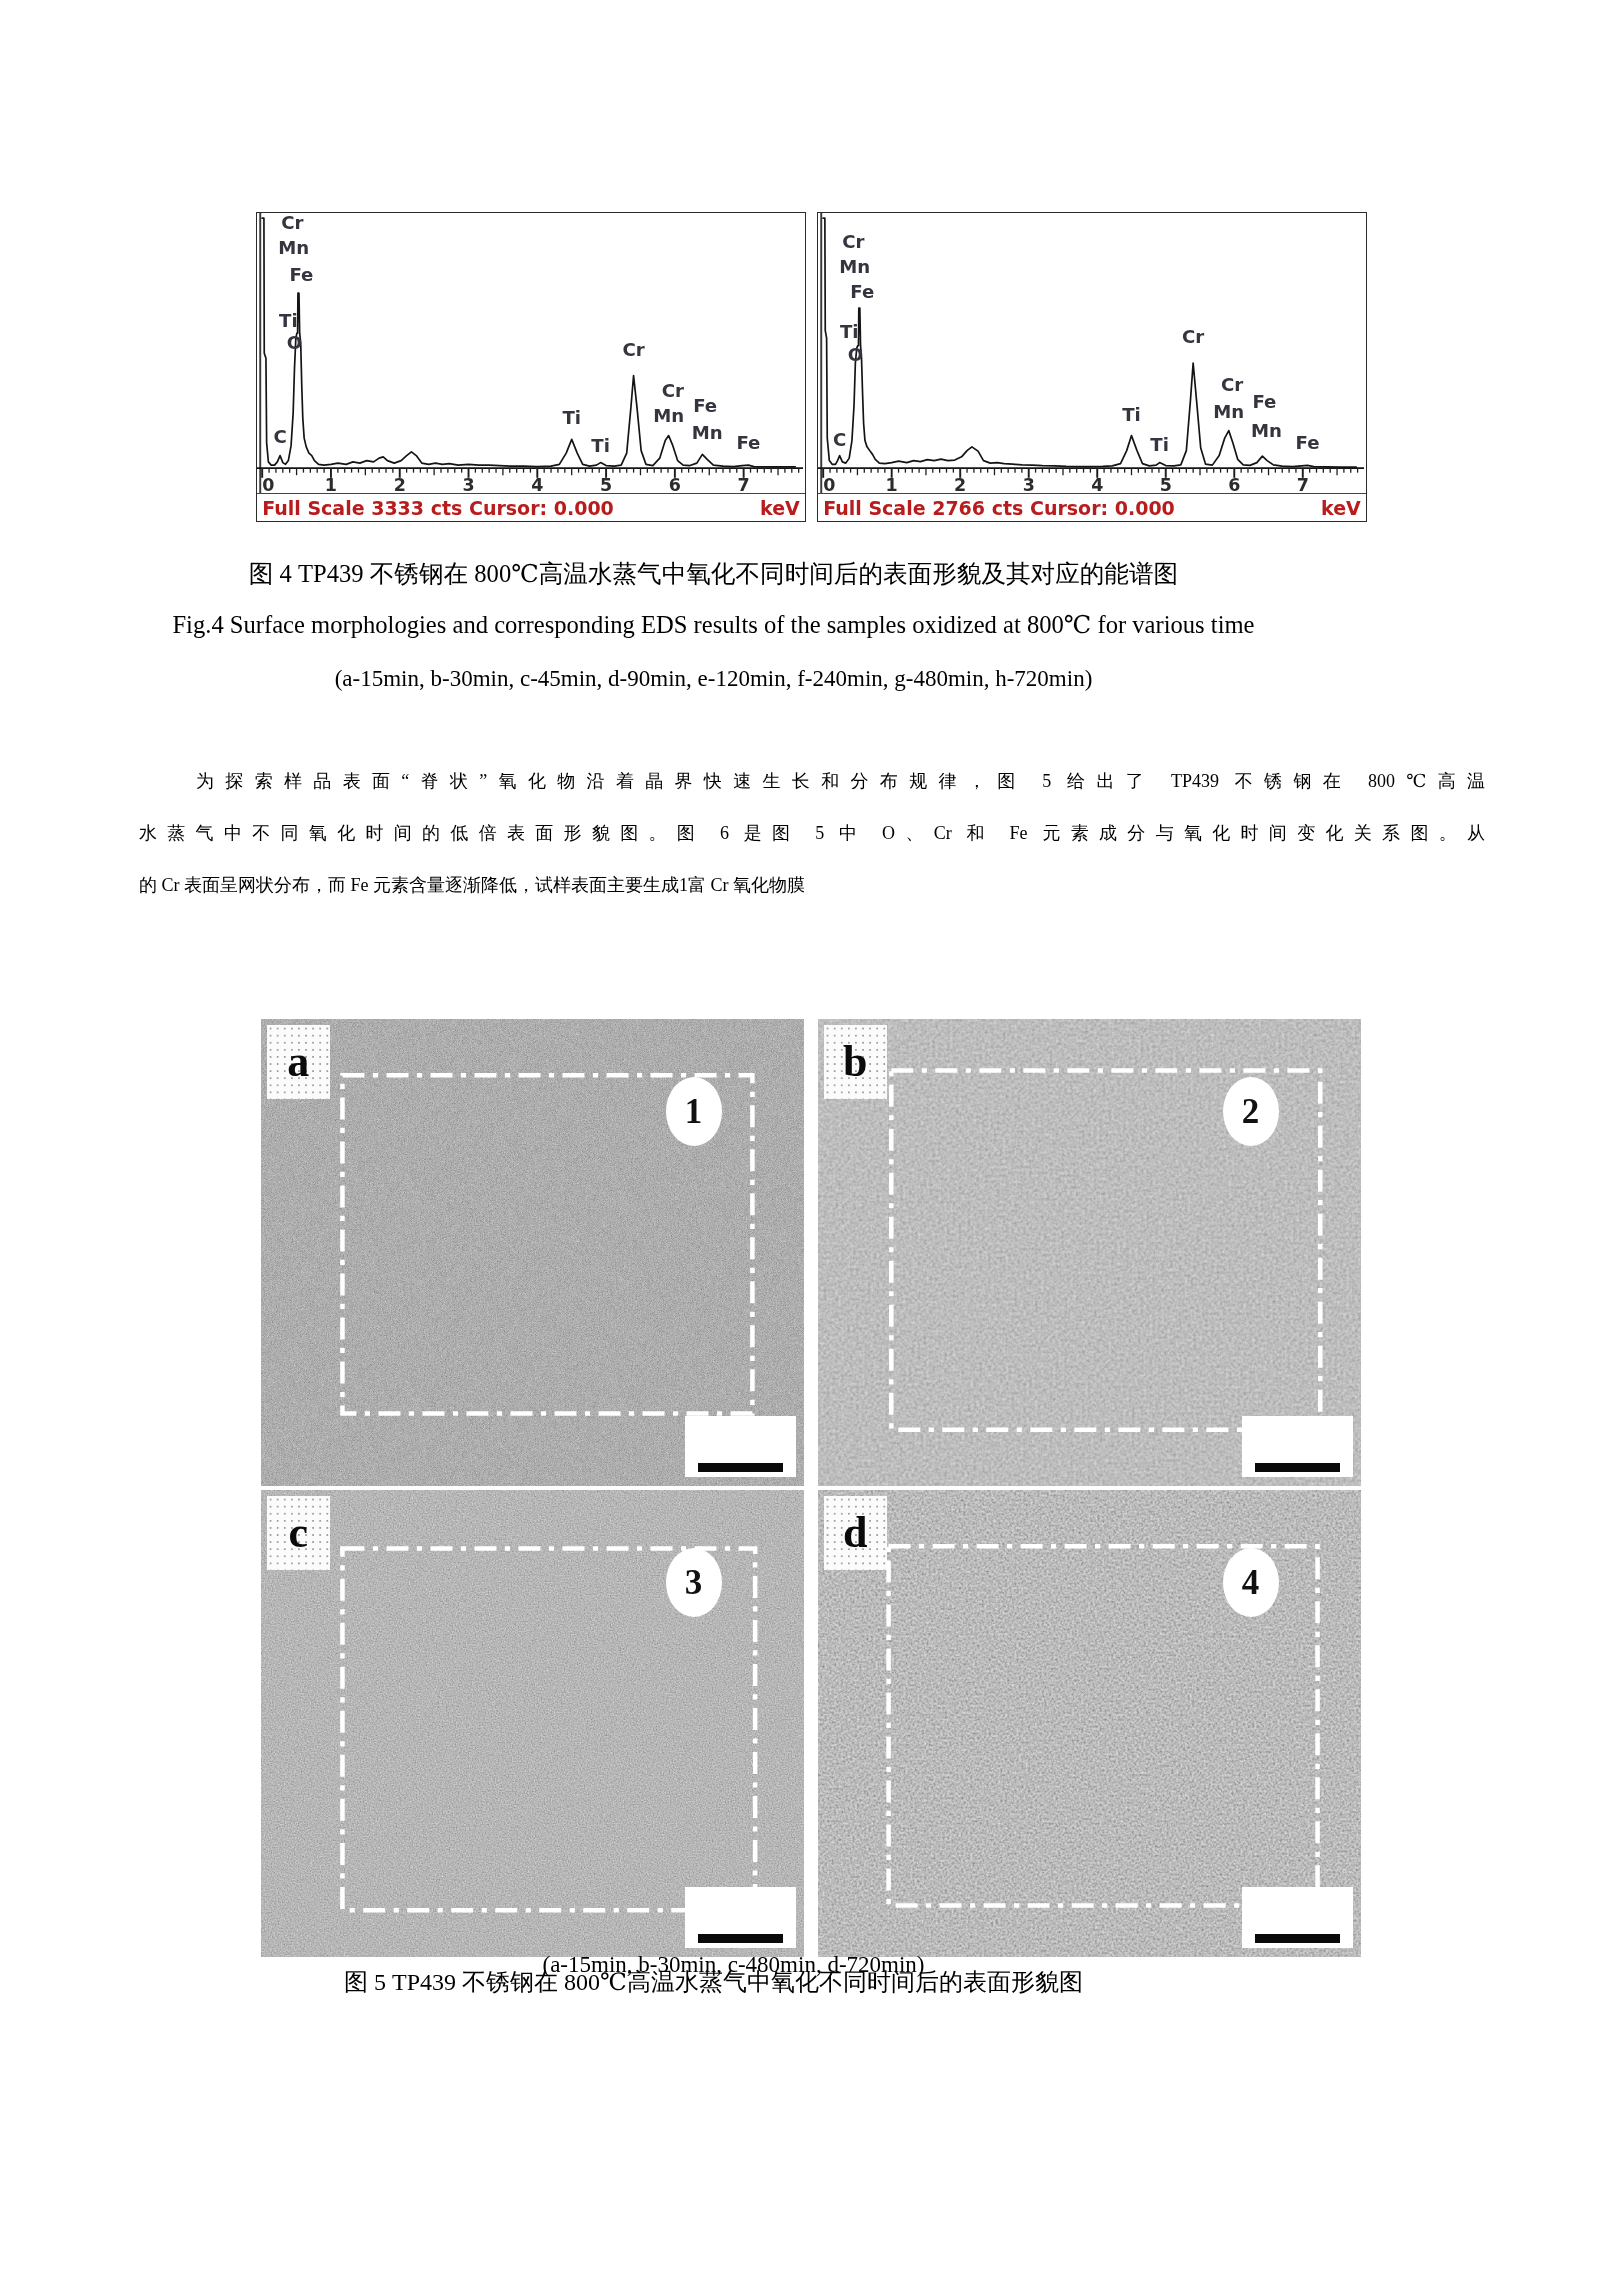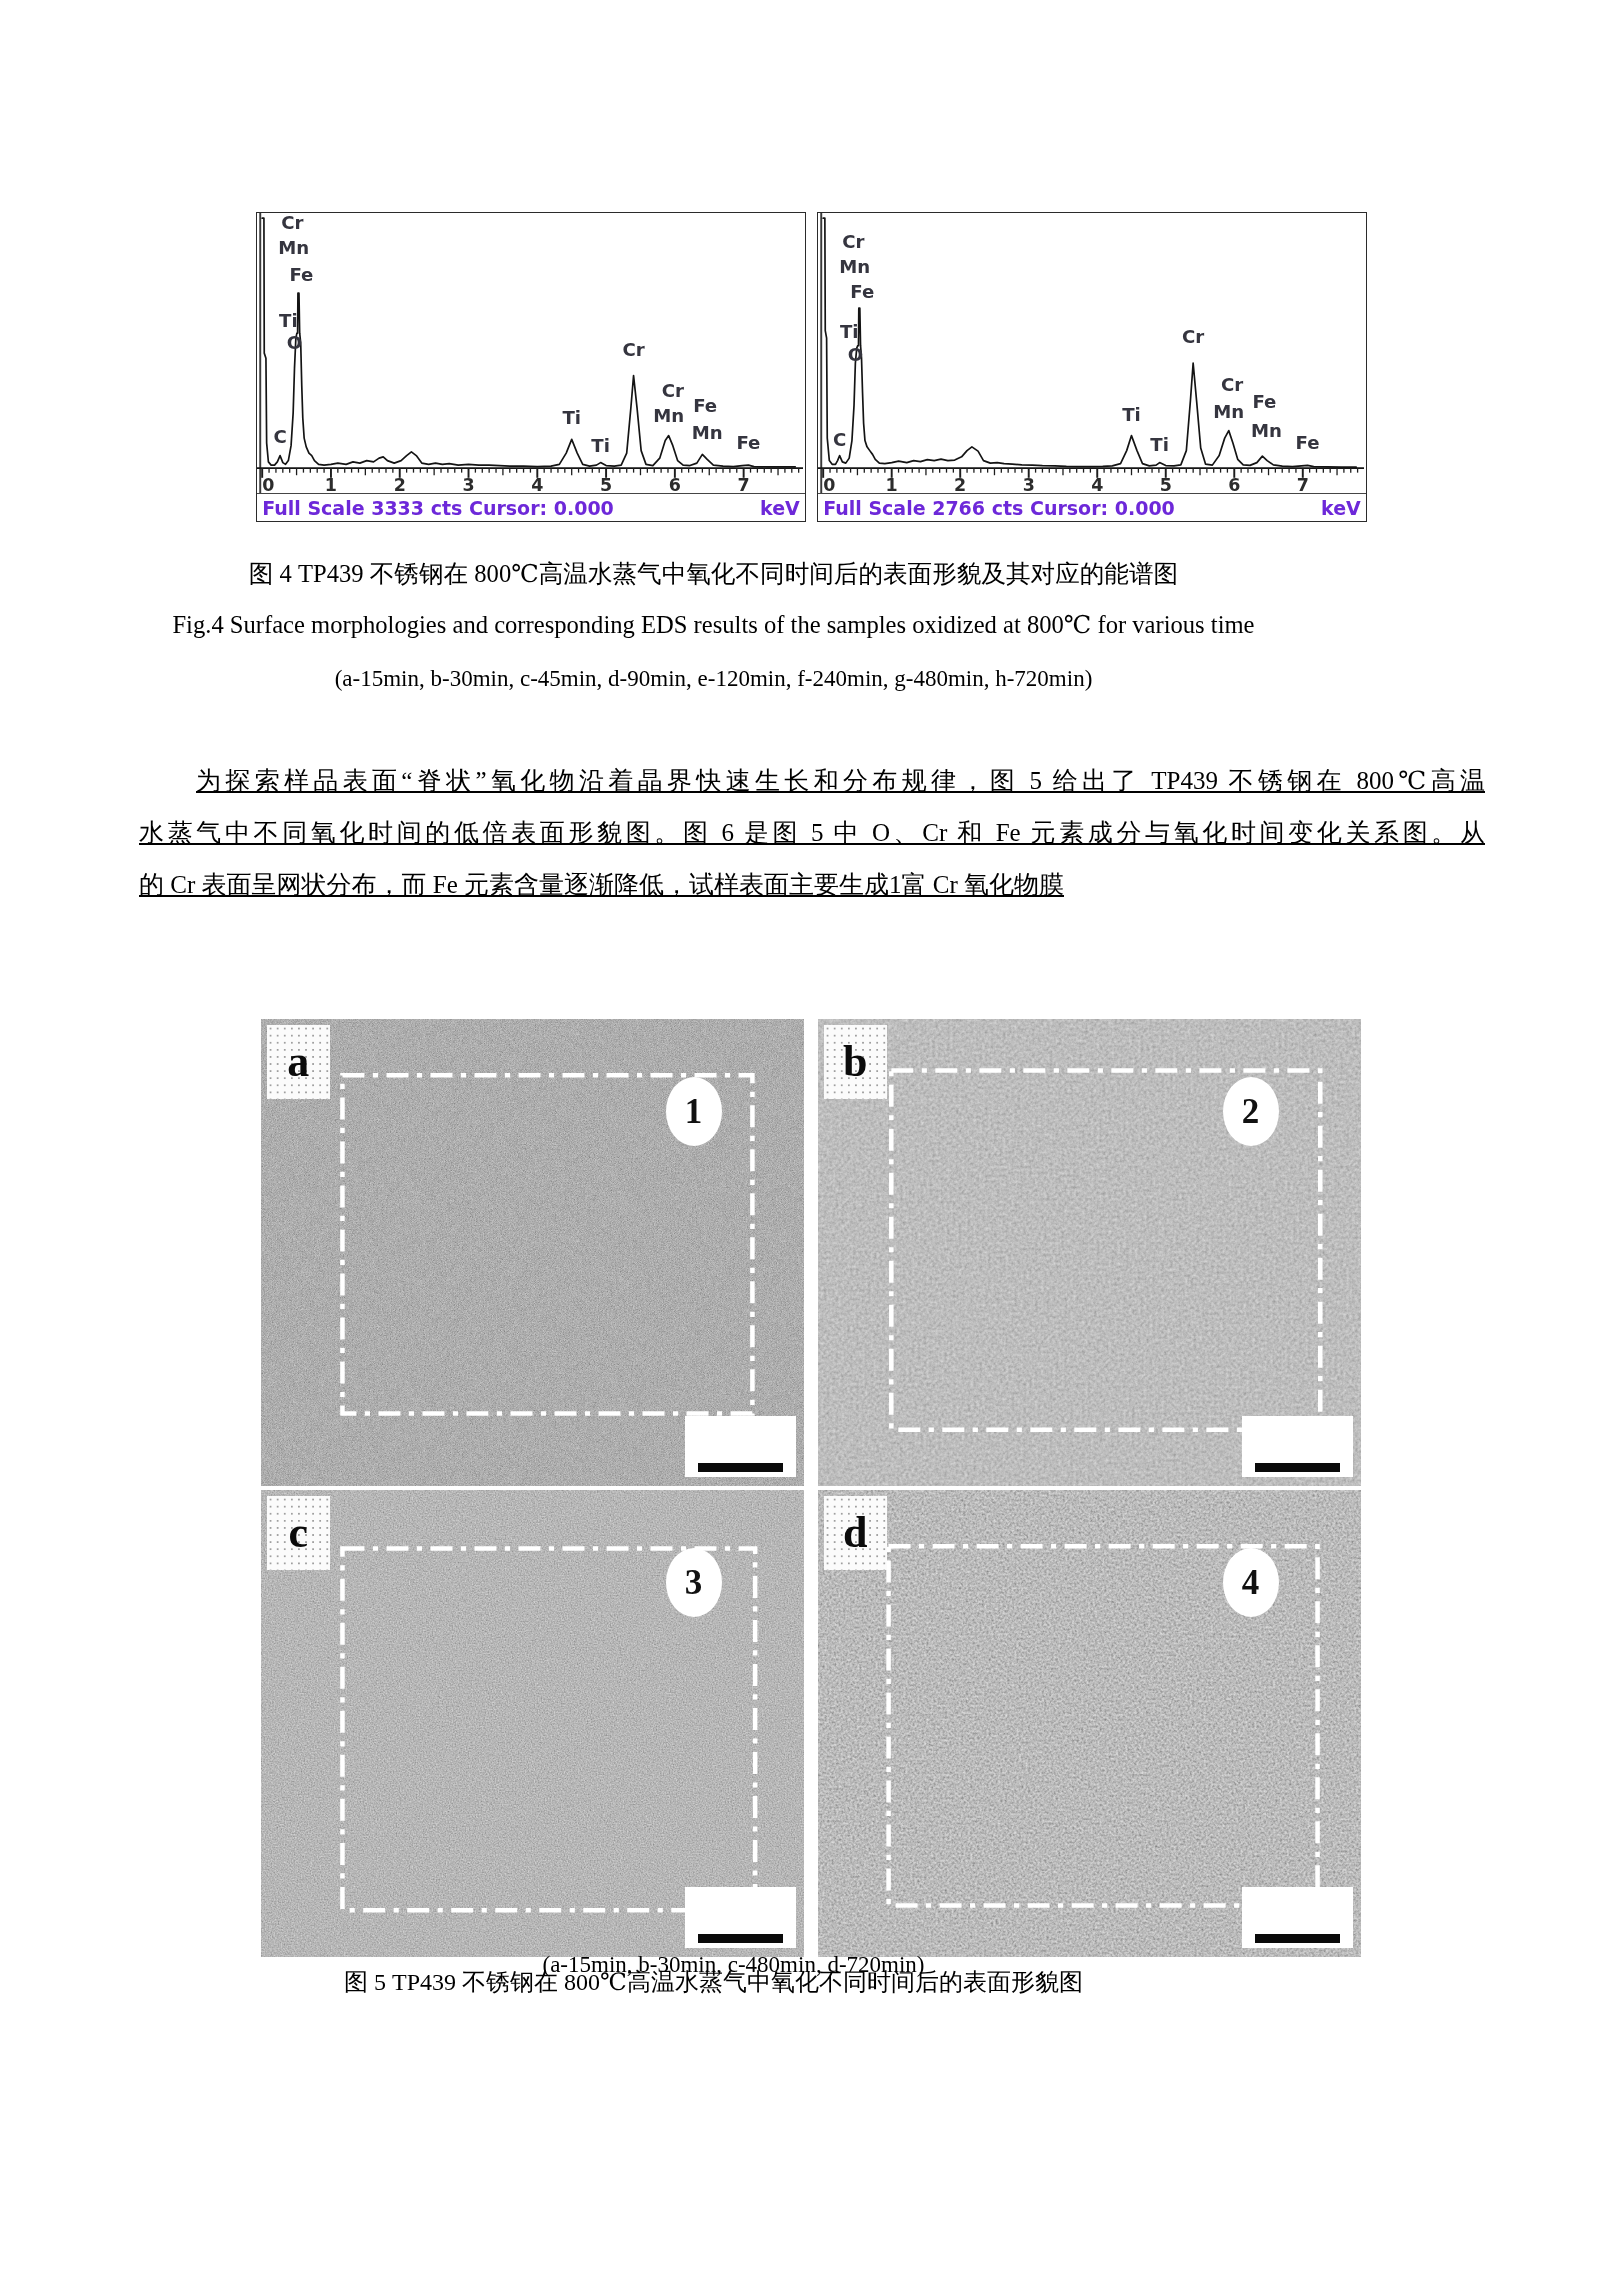--- a/index.html
+++ b/index.html
@@ -7,35 +7,35 @@
         font-family:"Liberation Serif","DejaVu Serif",serif;color:#000;}
 
   
   .eds-plot{position:absolute;top:212px;width:550px;height:310px;margin:0;
             border:1.9px solid #2b2b2b;box-sizing:border-box;background:#fff;}
   .eds-plot.p1{left:256px;}
   .eds-plot.p2{left:817px;}
   .eds-svg{position:absolute;left:0;top:0;width:546px;height:281px;display:block;}
   .eds-footer{position:absolute;left:0;right:0;top:280px;bottom:0;border-top:1.3px solid #454545;
               display:flex;justify-content:space-between;align-items:center;padding:0 5.2px;
-              font:700 19px "DejaVu Sans",sans-serif;color:#6d28d9;background:#fff;}
+              font:700 19px "DejaVu Sans",sans-serif;color:#b91c1c;background:#fff;}
   .tick{font:700 27px "DejaVu Sans",sans-serif;fill:#2c2c2c;}
   .plabel{font:700 28px "DejaVu Sans",sans-serif;fill:#35353f;}
 
   
   .cap{position:absolute;left:0;width:1427px;text-align:center;}
   .cap-cn4{top:557px;font-size:24.6px;}
   .cap-en4{top:610px;font-size:24.6px;}
   .cap-t4{top:666px;font-size:23px;font-family:Liberation Serif, serif;}
   .cap-cn5{top:1966px;font-size:24px;}
   .cap-t5{top:1952px;font-size:23px;padding-left:20px;}
 
   .para{position:absolute;left:139px;width:1346px;top:755px;}
-  .pline{height:52px;line-height:52px;font-size:25px;white-space:nowrap;
-         text-align:justify;text-align-last:justify;overflow:visible;text-decoration:underline;}
+  .pline{height:52px;line-height:52px;font-size:18px;white-space:nowrap;
+         text-align:justify;text-align-last:justify;overflow:visible;}
   .pline.first{padding-left:57px;}
   .pline.last{text-align-last:left;}
 
   
   .sem{position:absolute;width:543px;height:467px;background:#757575;overflow:hidden;}
   .sem.pa{left:261px;top:1019px;}
   .sem.pb{left:818px;top:1019px;}
   .sem.pc{left:261px;top:1490px;}
   .sem.pd{left:818px;top:1490px;}
   .sem svg.noise{position:absolute;left:0;top:0;width:100%;height:100%;display:block;}

